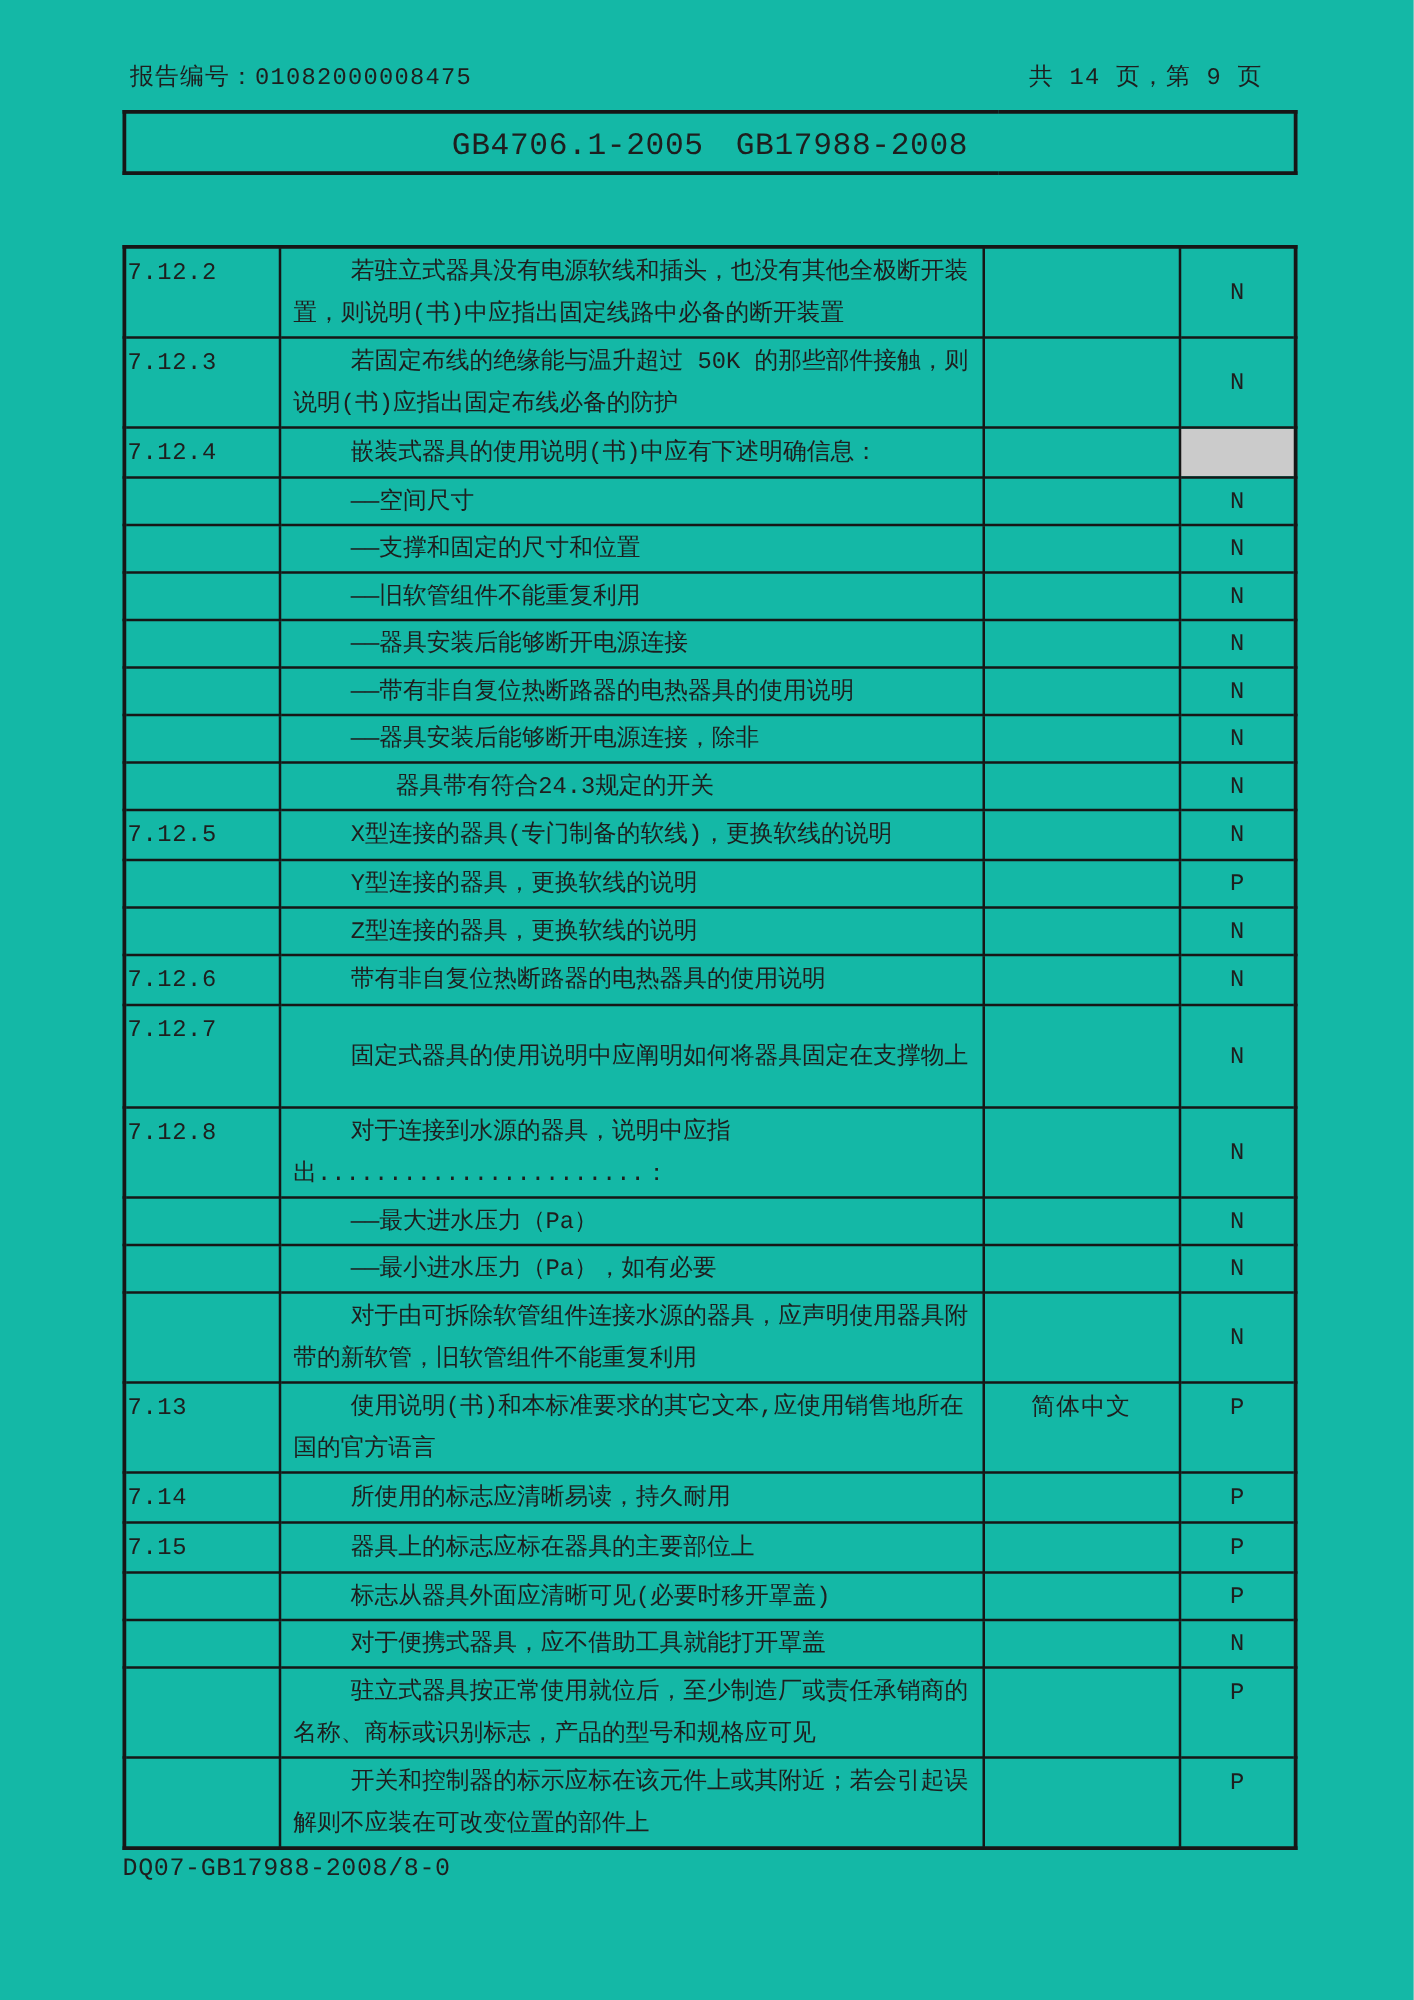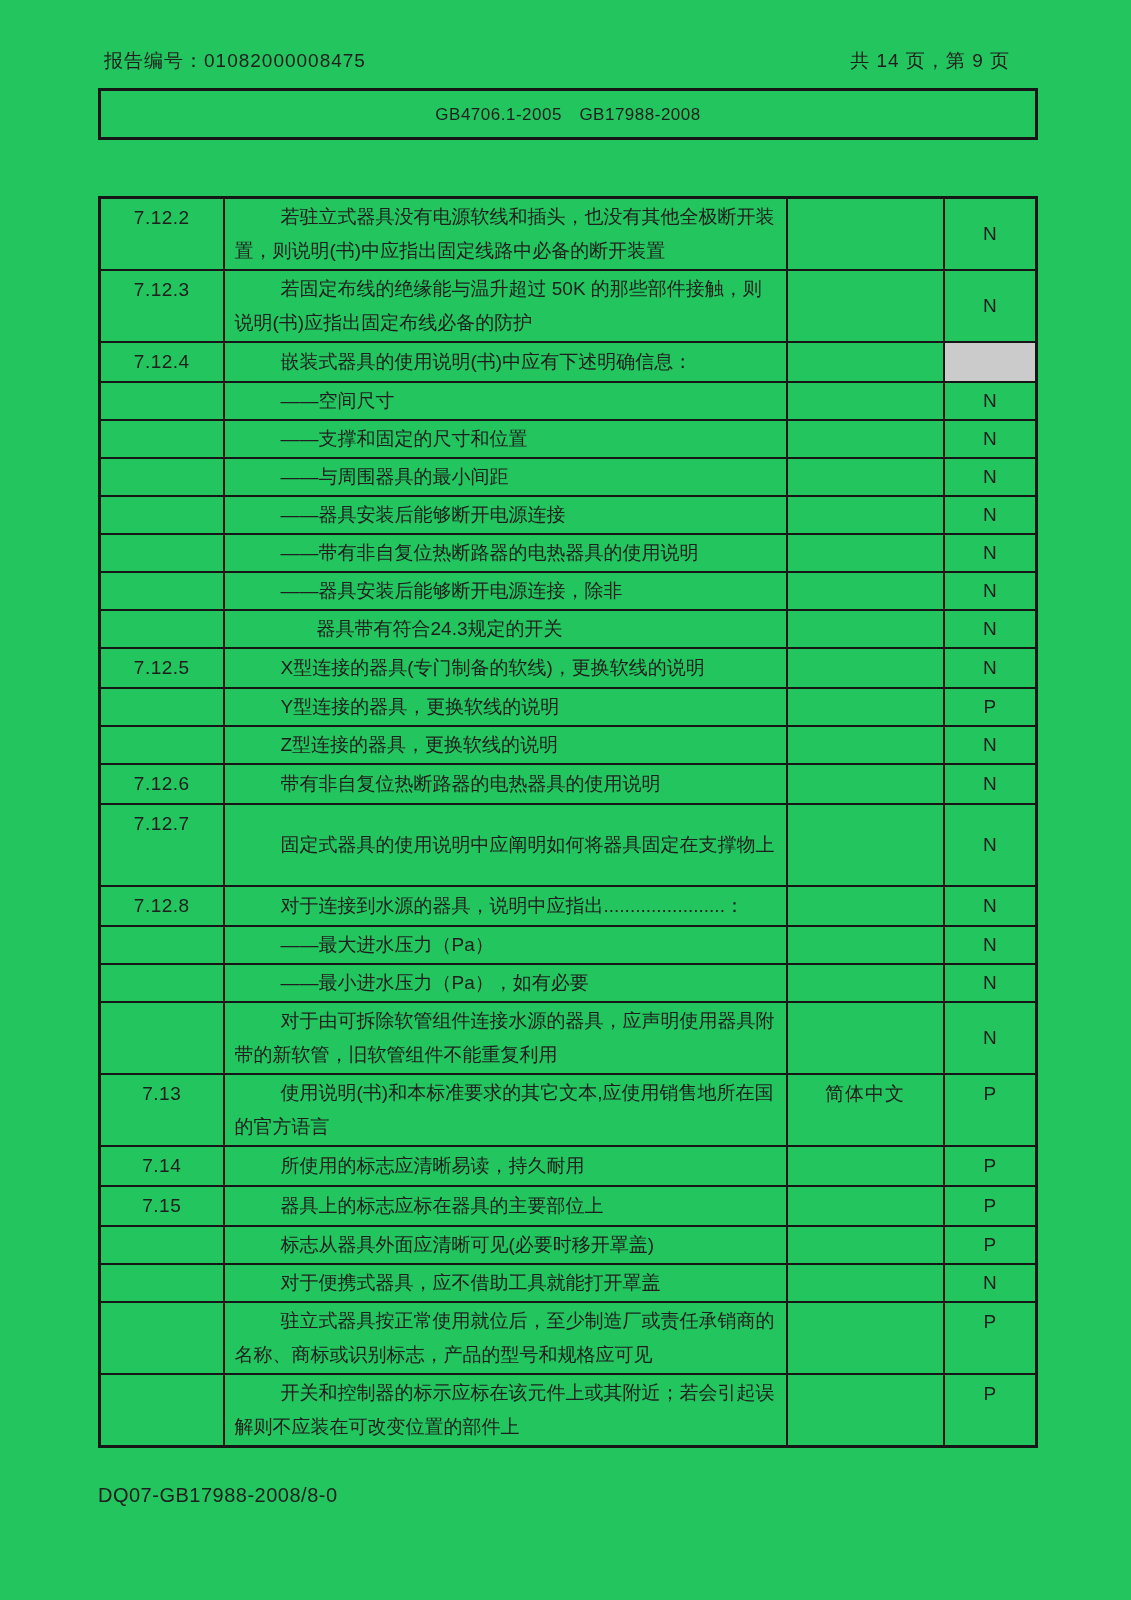--- a/index.html
+++ b/index.html
@@ -1,22 +1,22 @@
 <!DOCTYPE html>
 <html><head>
 <meta charset="utf-8">
 <style>
   html, body { margin: 0; padding: 0; background: #e9e9e9; }
   .page {
     position: relative;
     width: 1131px;
     height: 1600px;
     margin: 0 auto;
-    background: #22c55e;
-    font-family: Liberation Sans, sans-serif;
+    background: #14b8a6;
+    font-family: Liberation Mono, monospace;
     color: #1e1e1e;
     overflow: hidden;
   }
 
   
   .topbar {
     position: absolute;
     top: 48px;
     left: 104px;
     width: 906px;
@@ -34,30 +34,29 @@
     left: 98px;
     width: 937px;
     font-size: 19px;
   }
   table.grid td { border: 2px solid #161616; overflow: hidden; }
   table.head-table { top: 88px; border: 3px solid #161616; }
   table.head-table td { border: 3px solid #161616; }
   .title-cell {
     text-align: center;
     height: 44px;
-    font-size: 17px;
+    font-size: 25px;
     letter-spacing: 0.5px;
     white-space: pre;
   }
   .colhead-cell { text-align: center; height: 46px; letter-spacing: 2px; }
 
   
   table.body-table { top: 196px; border: 3px solid #161616; }
   td.clause {
-    text-align: center;
     vertical-align: top;
     line-height: 36px;
     padding-top: 1px;
     letter-spacing: 0.5px;
   }
   td.reqcell { vertical-align: middle; padding: 1px 10px; }
   .req { line-height: 34px; }
   .req.para  { text-indent: 46px; }
   .req.item  { padding-left: 46px; }
   .req.item2 { padding-left: 82px; }
@@ -143,21 +142,21 @@
     <td class="clause"></td>
     <td class="reqcell">
       <div class="req item">——支撑和固定的尺寸和位置</div>
     </td>
     <td class="remark"></td>
     <td class="verdict">N</td>
   </tr>
         <tr style="height: 38px;">
     <td class="clause"></td>
     <td class="reqcell">
-      <div class="req item">——与周围器具的最小间距</div>
+      <div class="req item">——旧软管组件不能重复利用</div>
     </td>
     <td class="remark"></td>
     <td class="verdict">N</td>
   </tr>
         <tr style="height: 38px;">
     <td class="clause"></td>
     <td class="reqcell">
       <div class="req item">——器具安装后能够断开电源连接</div>
     </td>
     <td class="remark"></td>

